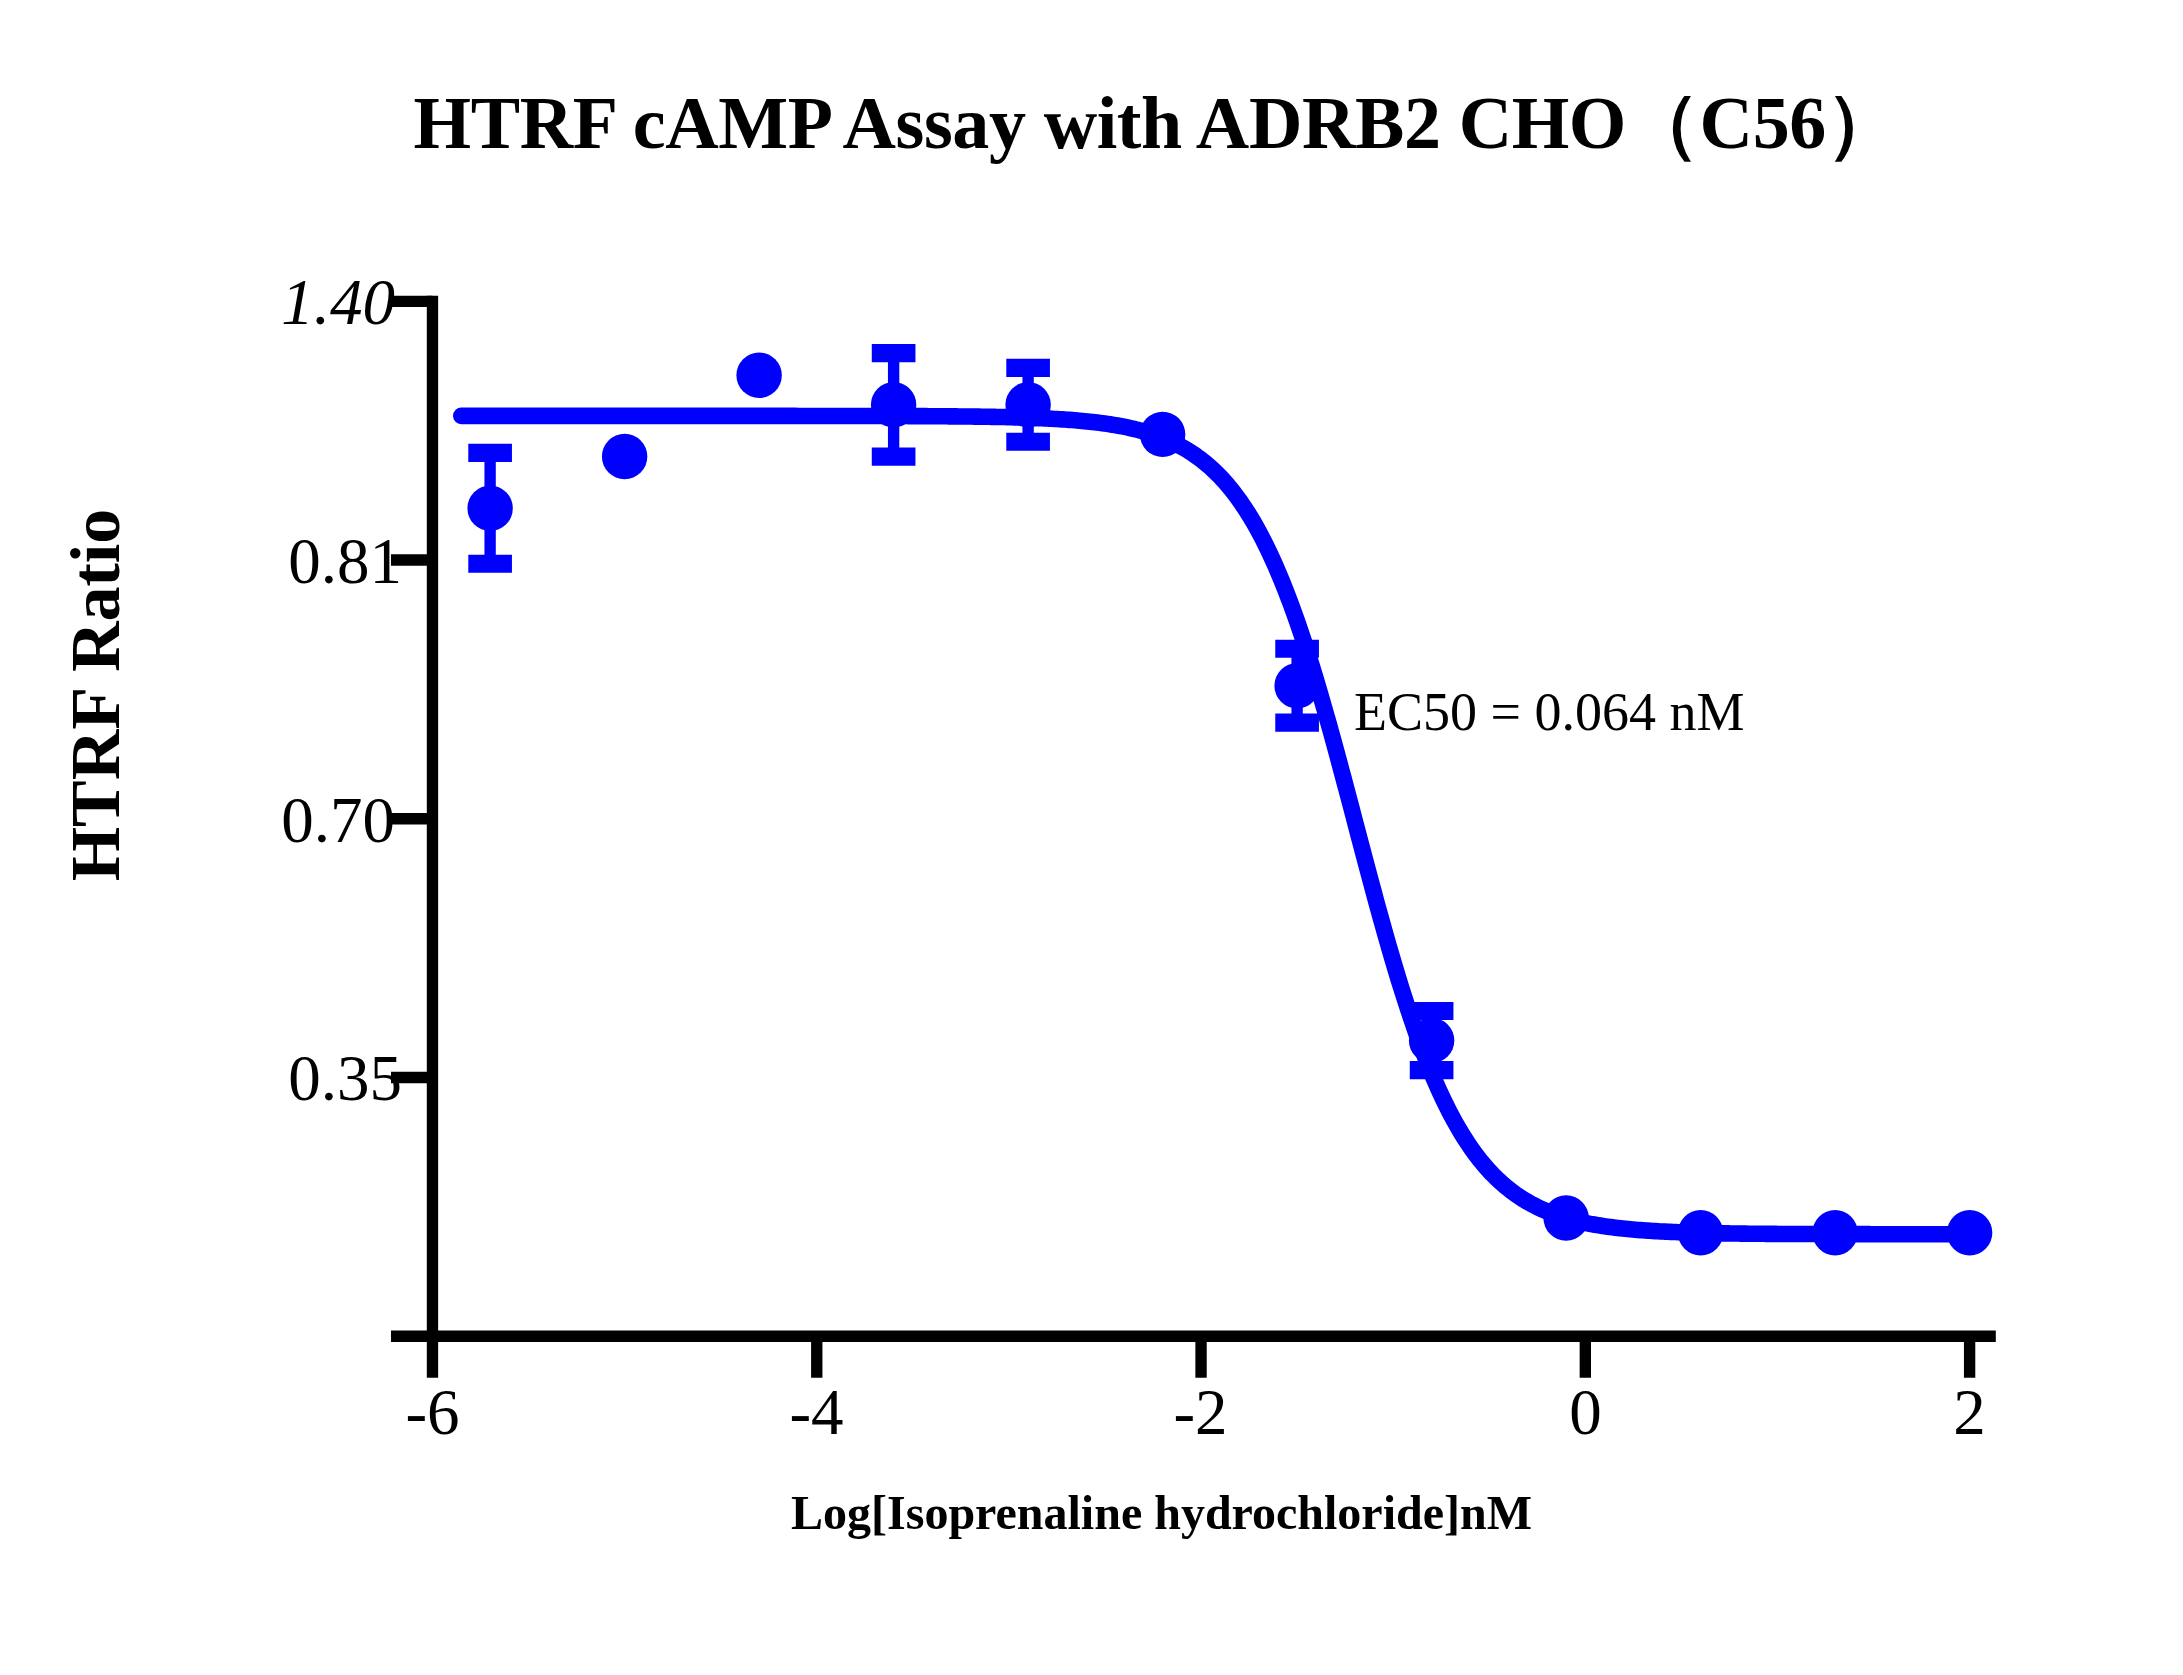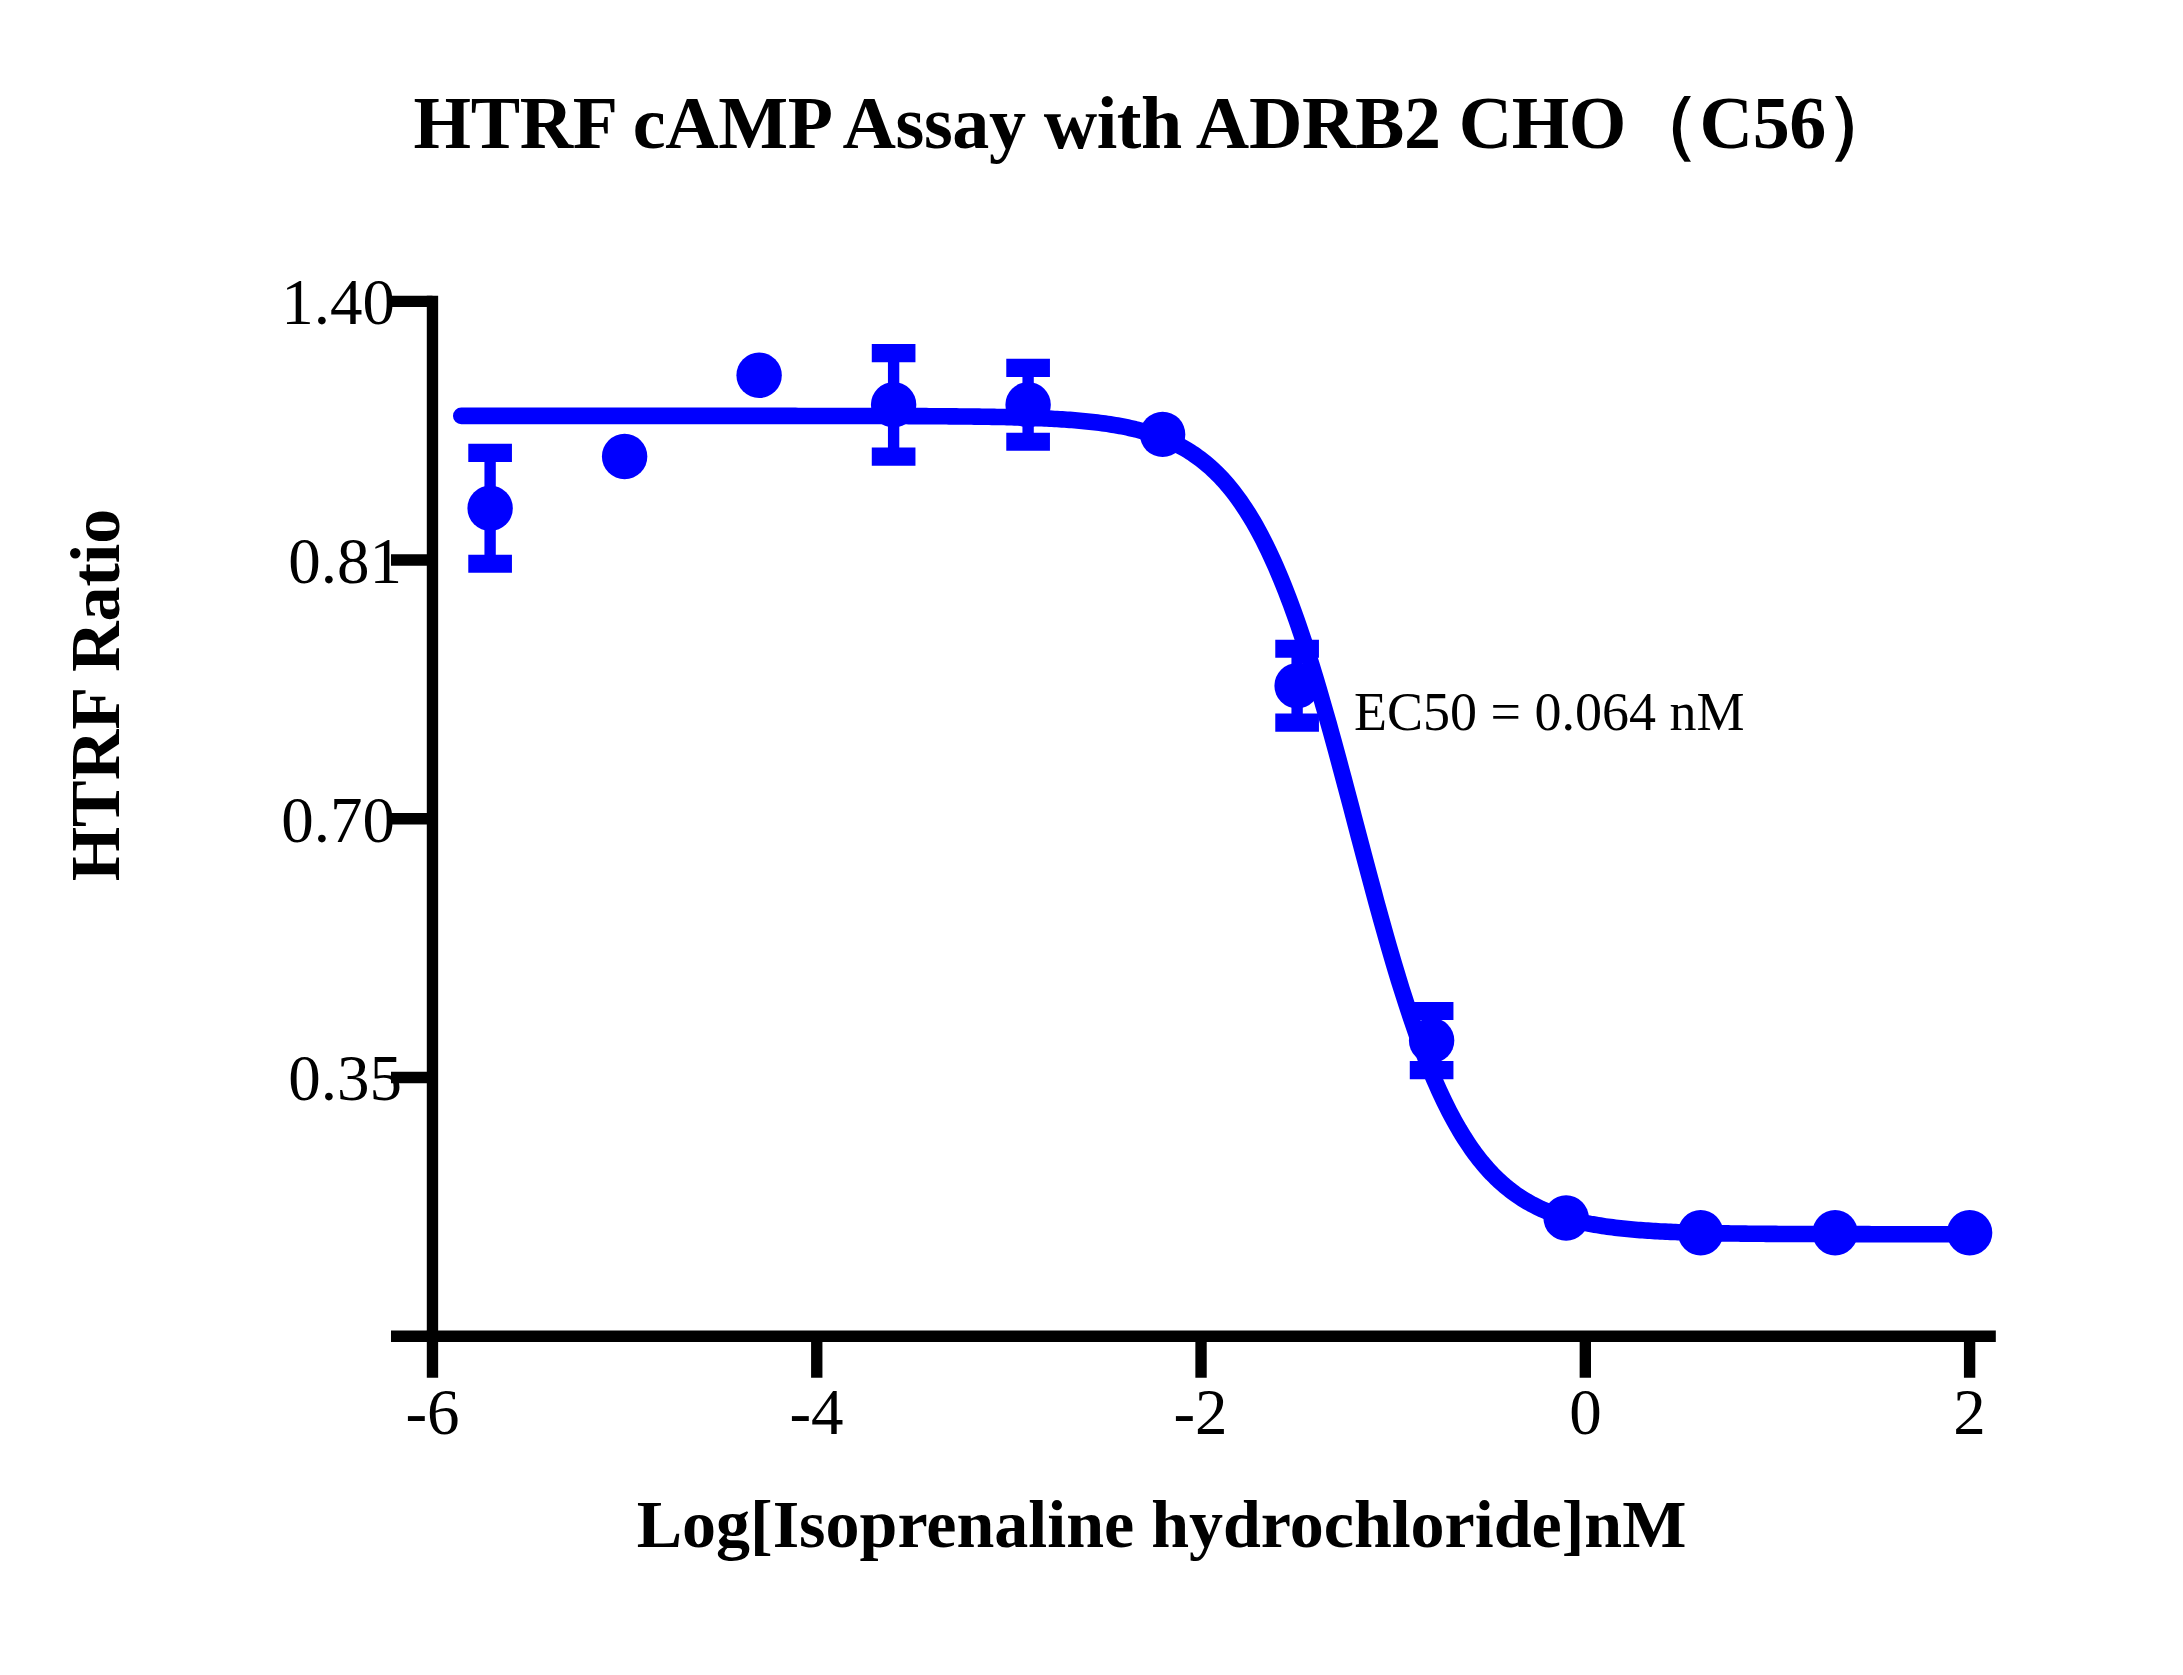--- a/index.html
+++ b/index.html
@@ -29,21 +29,21 @@
     font-size:70px;
     color:#000;
     white-space:nowrap;
   }
 
   #x-axis-title{
     position:absolute;left:201px;top:1485px;width:1921px;
     text-align:center;
     font-family:"Liberation Serif",serif;
     font-weight:700;
-    font-size:68px;
+    font-size:48px;
     color:#000;
     white-space:nowrap;
   }
 
   .ytick-label{
     position:absolute;
     text-align:right;
     width:271px;
     font-family:"Liberation Serif",serif;
     font-size:65px;
@@ -75,21 +75,21 @@
 <body>
 
 <div id="root">
 
   <div id="chart-title">HTRF cAMP Assay with ADRB2 CHO（C56）</div>
 
   <div id="y-axis-title">HTRF Ratio</div>
 
   <div id="x-axis-title">Log[Isoprenaline hydrochloride]nM</div>
 
-  <div class="ytick-label" style="left:124px;top:265px;">1.40</div>
+  <div class="ytick-label" style="left:124px;top:265px;font-style:italic;">1.40</div>
   <div class="ytick-label" style="left:131px;top:524px;">0.81</div>
   <div class="ytick-label" style="left:124px;top:783px;">0.70</div>
   <div class="ytick-label" style="left:131px;top:1041px;">0.35</div>
 
   <div class="xtick-label" style="left:367px;top:1375px;">-6</div>
   <div class="xtick-label" style="left:751px;top:1375px;">-4</div>
   <div class="xtick-label" style="left:1135px;top:1375px;">-2</div>
   <div class="xtick-label" style="left:1520px;top:1375px;">0</div>
   <div class="xtick-label" style="left:1904px;top:1375px;">2</div>
 

